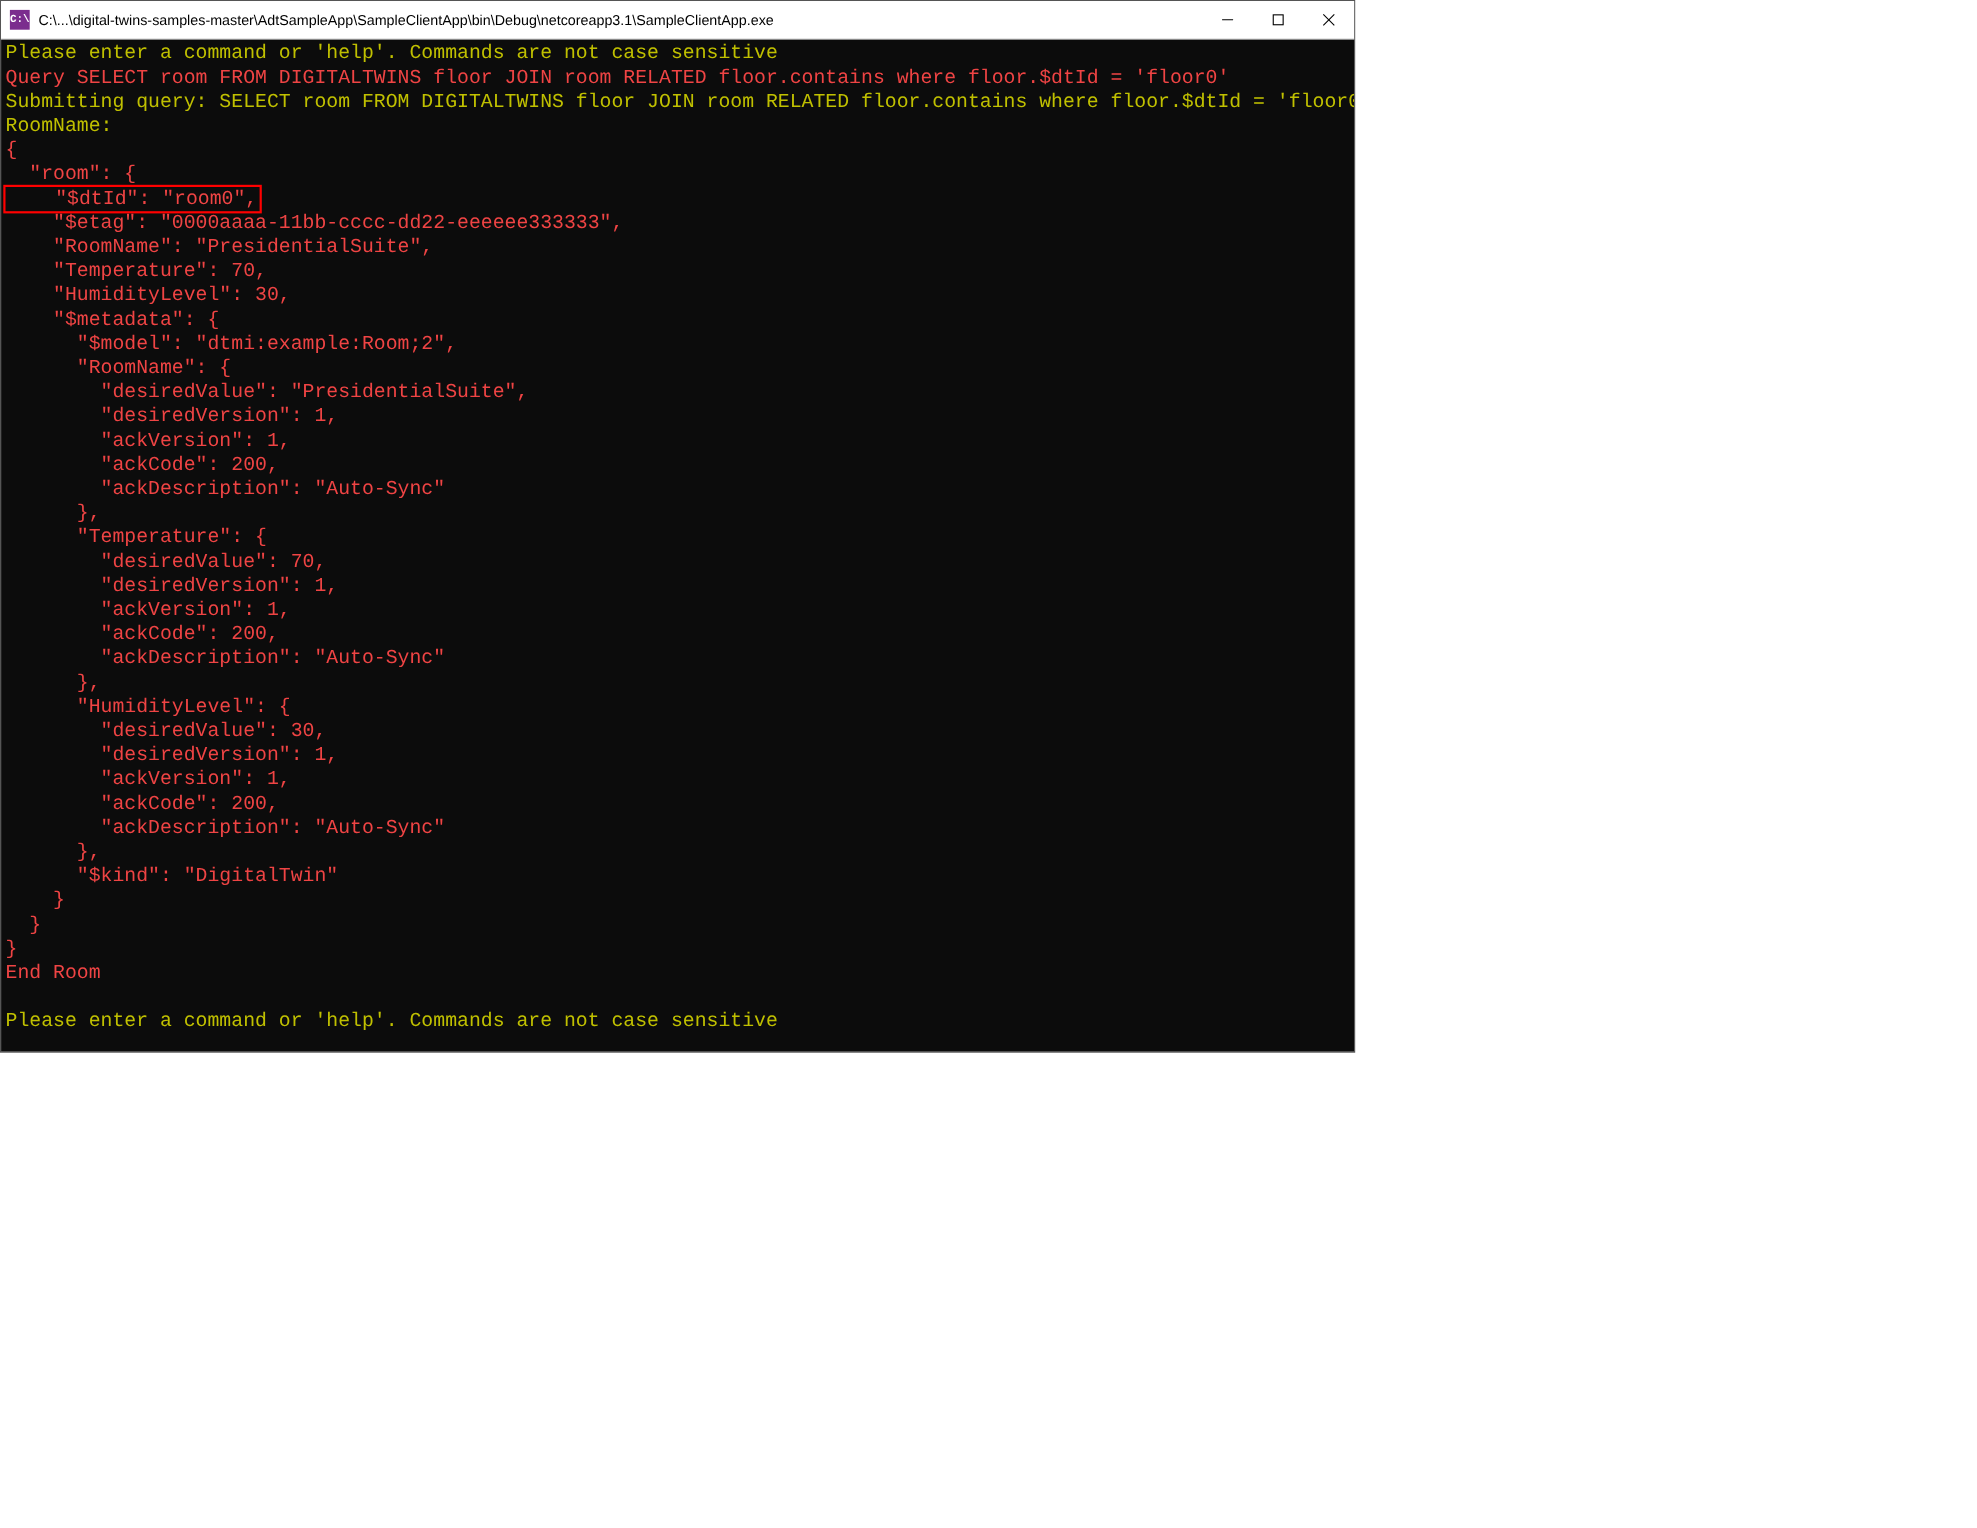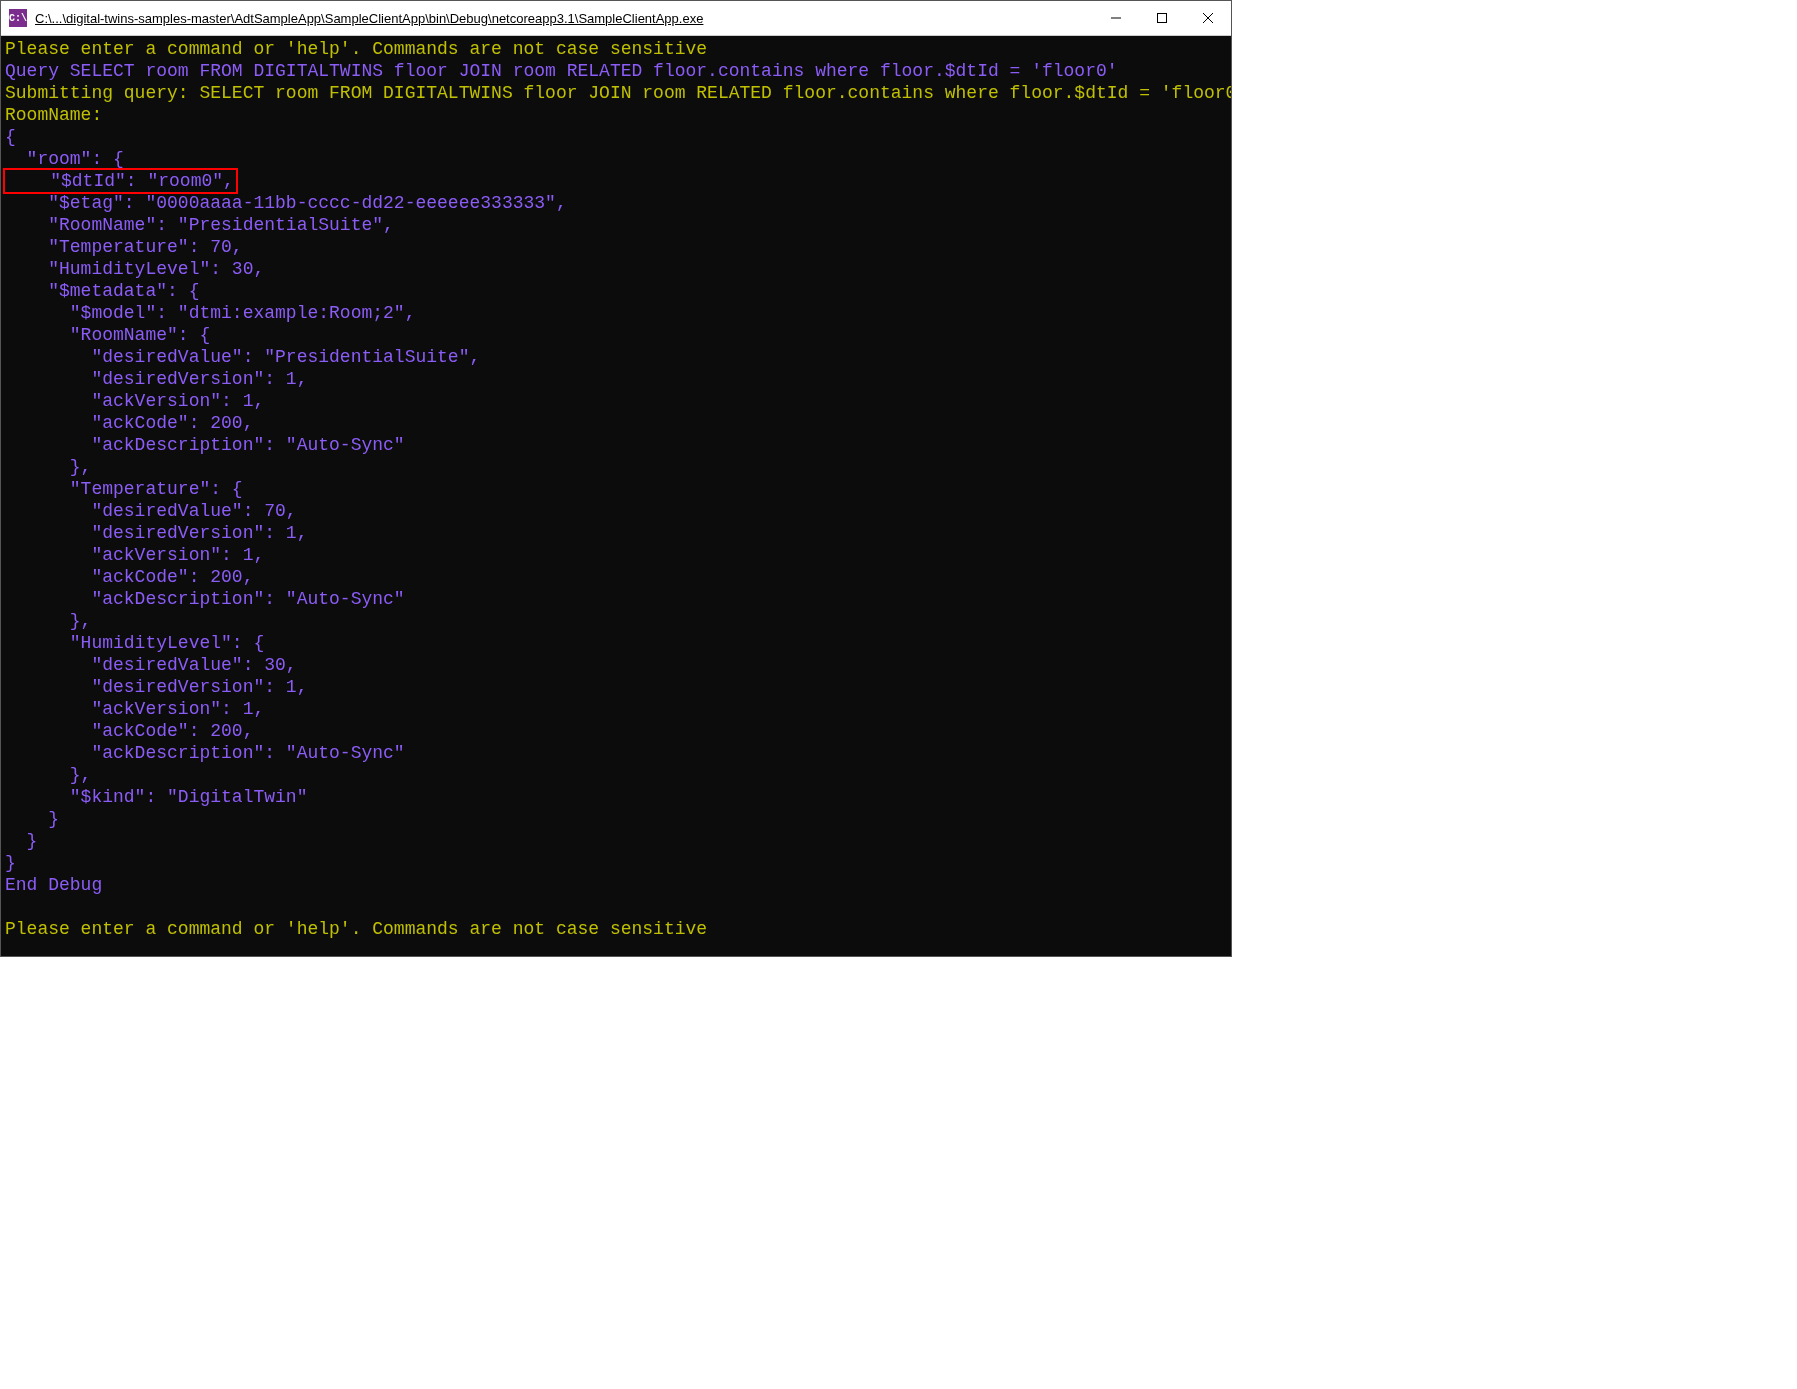--- a/index.html
+++ b/index.html
@@ -1,25 +1,25 @@
 <!DOCTYPE html>
 <html><head>
 <meta charset="utf-8">
 <style>
   html,body{margin:0;padding:0;height:100%;font-family:Consolas,'Courier New',monospace;font-size:18px;background:#fff;}
   .window{width:1232px;height:957px;display:flex;flex-direction:column;border:1px solid #555;box-sizing:border-box;}
   .titlebar{height:34px;background:#fff;display:flex;align-items:center;border-bottom:1px solid #ccc;}
   .titlebar .app-icon{width:18px;height:18px;margin:0 8px;background:#7b2d8e;display:flex;align-items:center;justify-content:center;color:#fff;font-size:10px;font-weight:bold;}
-  .titlebar .title-text{flex:1;font-family:"Segoe UI",Arial,sans-serif;font-size:13px;color:#000;white-space:nowrap;overflow:hidden;text-decoration:underline;}
+  .titlebar .title-text{flex:1;font-family:"Segoe UI",Arial,sans-serif;font-size:13px;color:#000;white-space:nowrap;overflow:hidden;}
   .winbtns{display:flex;height:100%;}
   .winbtn{width:46px;display:flex;align-items:center;justify-content:center;color:#000;font-family:Arial,sans-serif;}
   .winbtn svg{stroke:#000;stroke-width:1;}
   .terminal{flex:1;background:#0c0c0c;color:#ccc;overflow:hidden;padding:2px 4px;white-space:pre;line-height:22px;}
   .prompt{color:#c0c000;margin-top:39px;}
-  .line-white{color:#8b5cf6;}
+  .line-white{color:#ef4444;}
   .highlight-box{display:inline-block;border:2px solid #ff0000;padding:0 2px;margin:-2px -2px;}
 </style>
 </head>
 <body>
 
 <div class="window">
   <div class="titlebar">
     <div class="app-icon">C:\</div>
     <div class="title-text">C:\...\digital-twins-samples-master\AdtSampleApp\SampleClientApp\bin\Debug\netcoreapp3.1\SampleClientApp.exe</div>
     <div class="winbtns">
@@ -73,16 +73,16 @@
 <span class="line-white">        "desiredValue": 30,</span>
 <span class="line-white">        "desiredVersion": 1,</span>
 <span class="line-white">        "ackVersion": 1,</span>
 <span class="line-white">        "ackCode": 200,</span>
 <span class="line-white">        "ackDescription": "Auto-Sync"</span>
 <span class="line-white">      },</span>
 <span class="line-white">      "$kind": "DigitalTwin"</span>
 <span class="line-white">    }</span>
 <span class="line-white">  }</span>
 <span class="line-white">}</span>
-<span class="line-white">End Debug</span>
+<span class="line-white">End Room</span>
 <span class="line-white"></span>
 <span class="prompt">Please enter a command or 'help'. Commands are not case sensitive</span></div>
 </div>
 
 </body></html>

